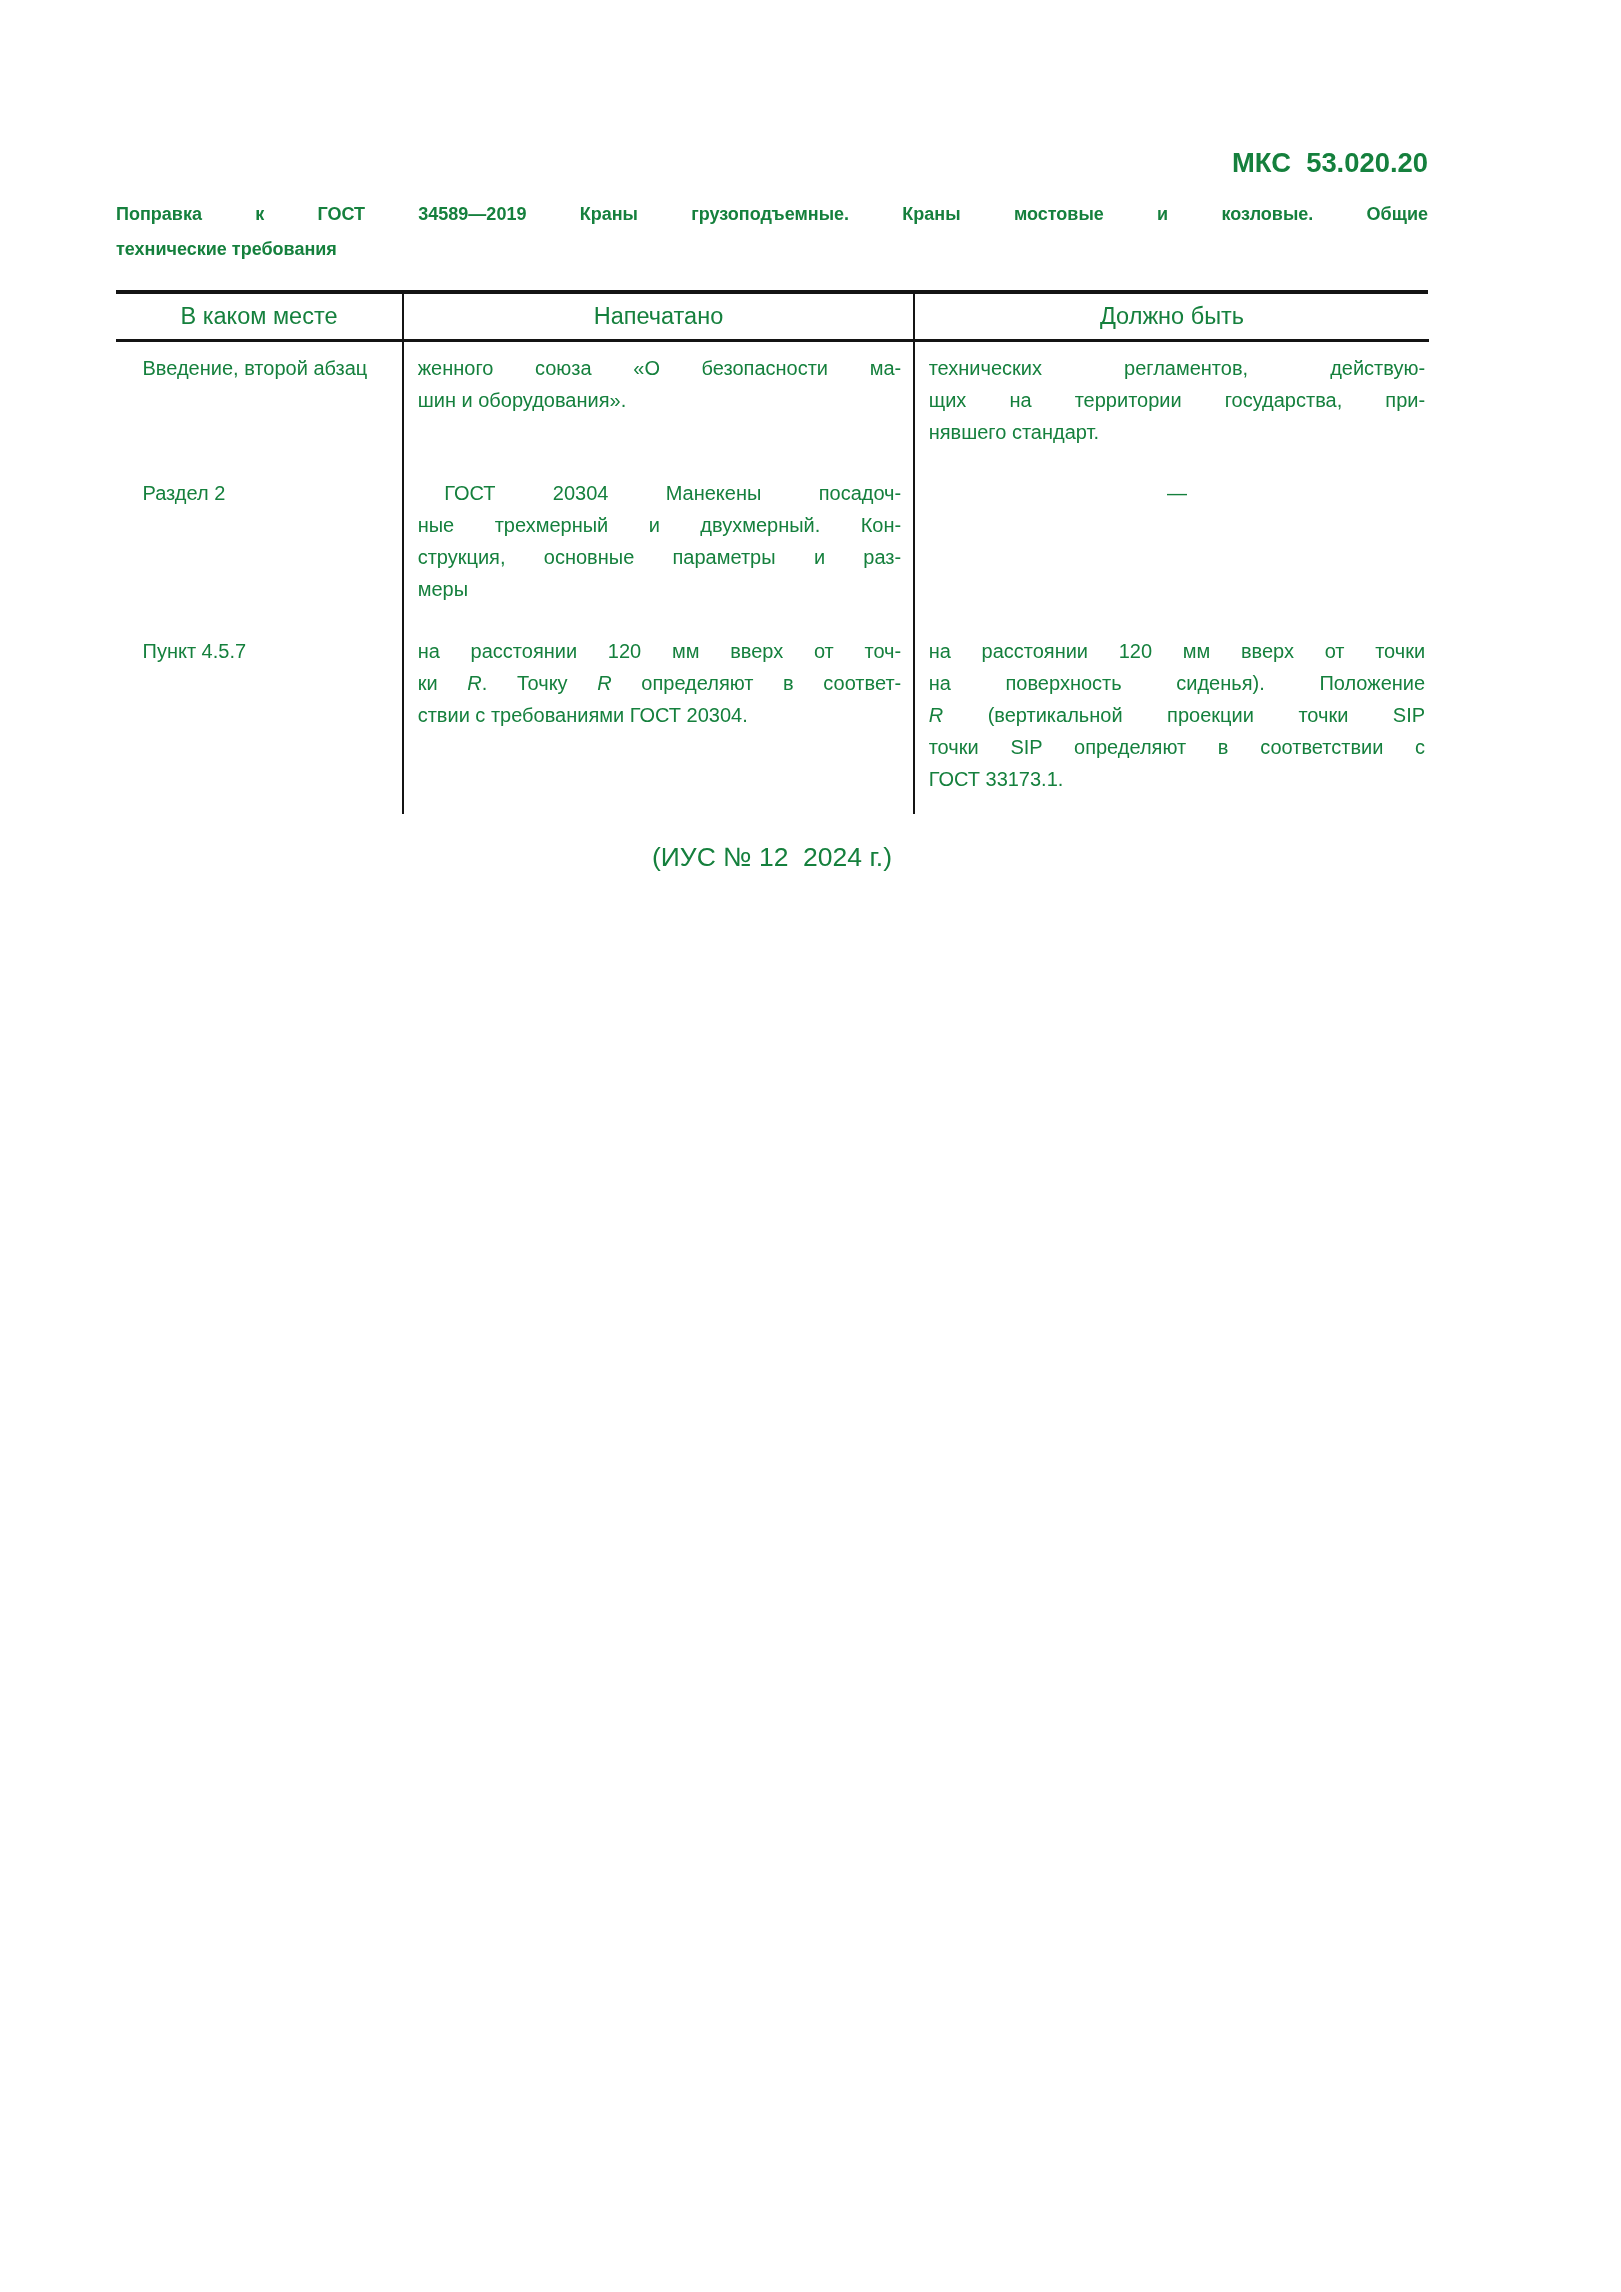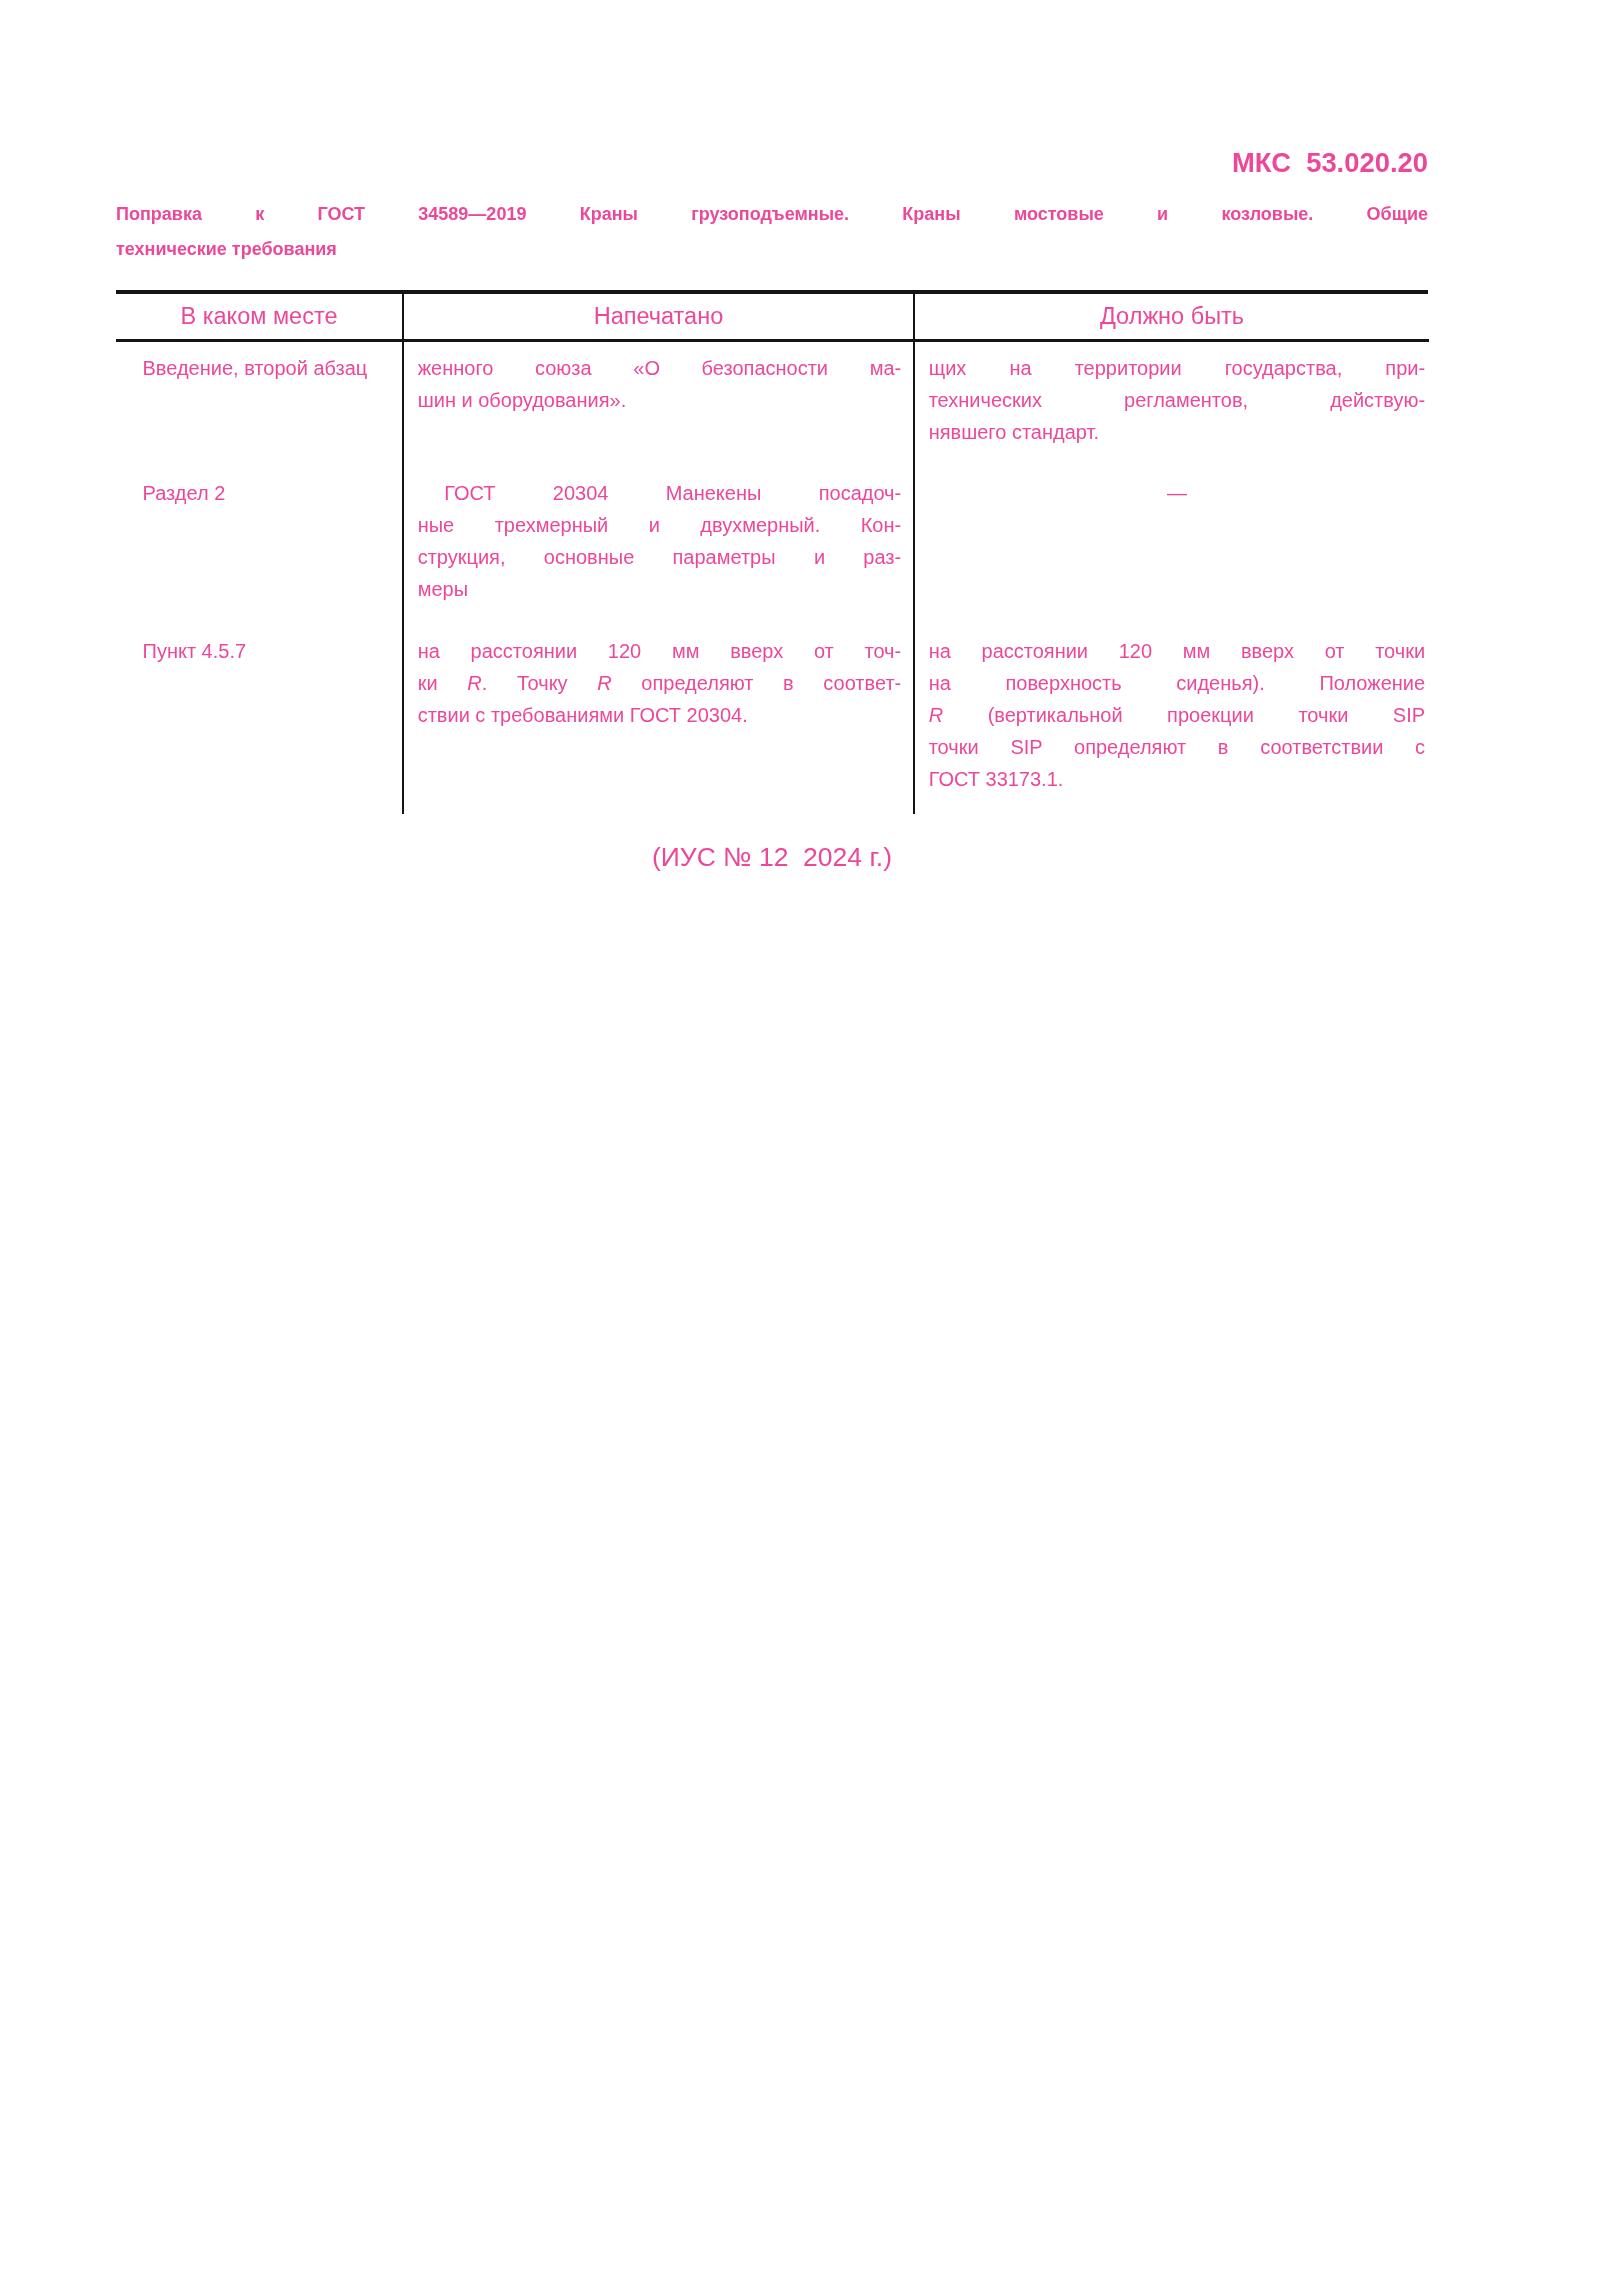--- a/index.html
+++ b/index.html
@@ -5,21 +5,21 @@
   html, body {
     margin: 0;
     padding: 0;
     background: #ffffff;
   }
   .page {
     position: relative;
     width: 1621px;
     height: 2293px;
     background: #ffffff;
-    color: #ec4899;
+    color: #15803d;
     font-family: "Liberation Sans", "DejaVu Sans", sans-serif;
     overflow: hidden;
   }
   .content {
     position: absolute;
     left: 116px;
     top: 0;
     width: 1312px;
   }
   .mks {
@@ -117,22 +117,22 @@
       <div class="hcell">В каком месте</div>
       <div class="hcell bleft">Напечатано</div>
       <div class="hcell bleft">Должно быть</div>
 
       <div class="cell c1">Введение, второй абзац</div>
       <div class="cell c2 bleft">
         <div class="line">женного союза «О безопасности ма-</div>
         <div class="line last">шин и оборудования».</div>
       </div>
       <div class="cell c3 bleft">
+        <div class="line">технических регламентов, действую-</div>
         <div class="line">щих на территории государства, при-</div>
-        <div class="line">технических регламентов, действую-</div>
         <div class="line last">нявшего стандарт.</div>
       </div>
 
       <div class="cell c1">Раздел 2</div>
       <div class="cell c2 bleft">
         <div class="line indent">ГОСТ 20304 Манекены посадоч-</div>
         <div class="line">ные трехмерный и двухмерный. Кон-</div>
         <div class="line">струкция, основные параметры и раз-</div>
         <div class="line last">меры</div>
       </div>

